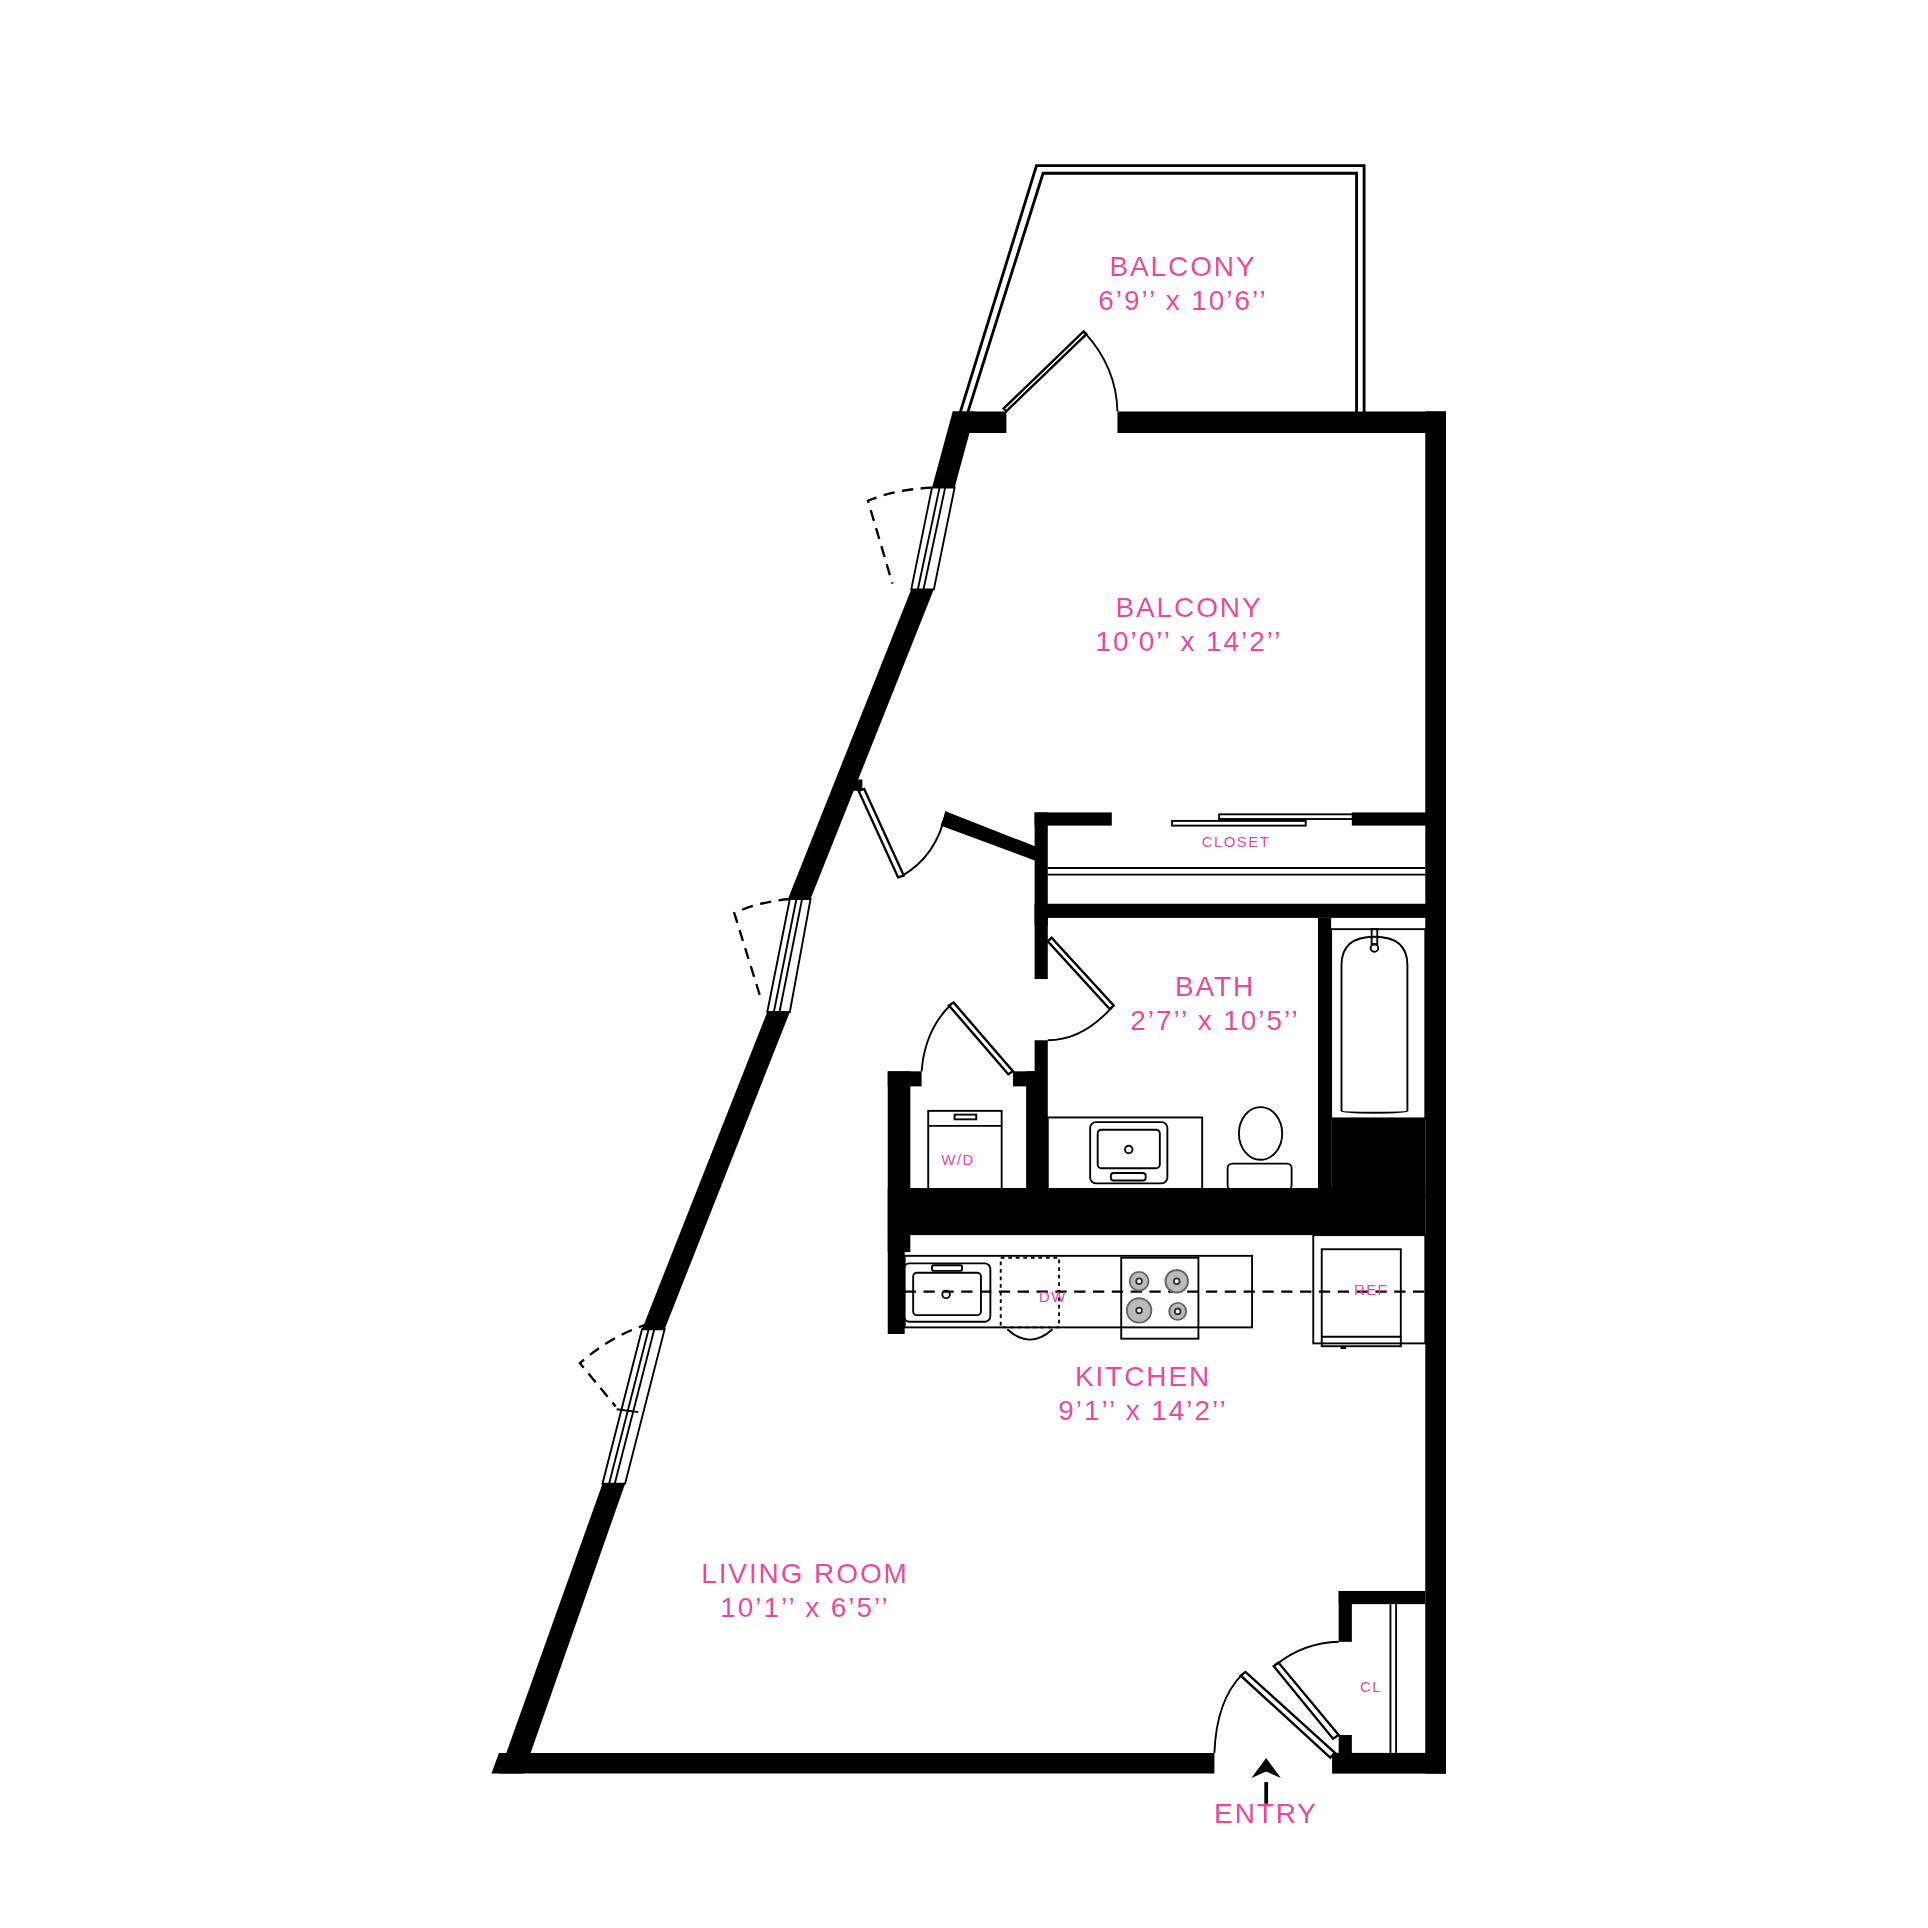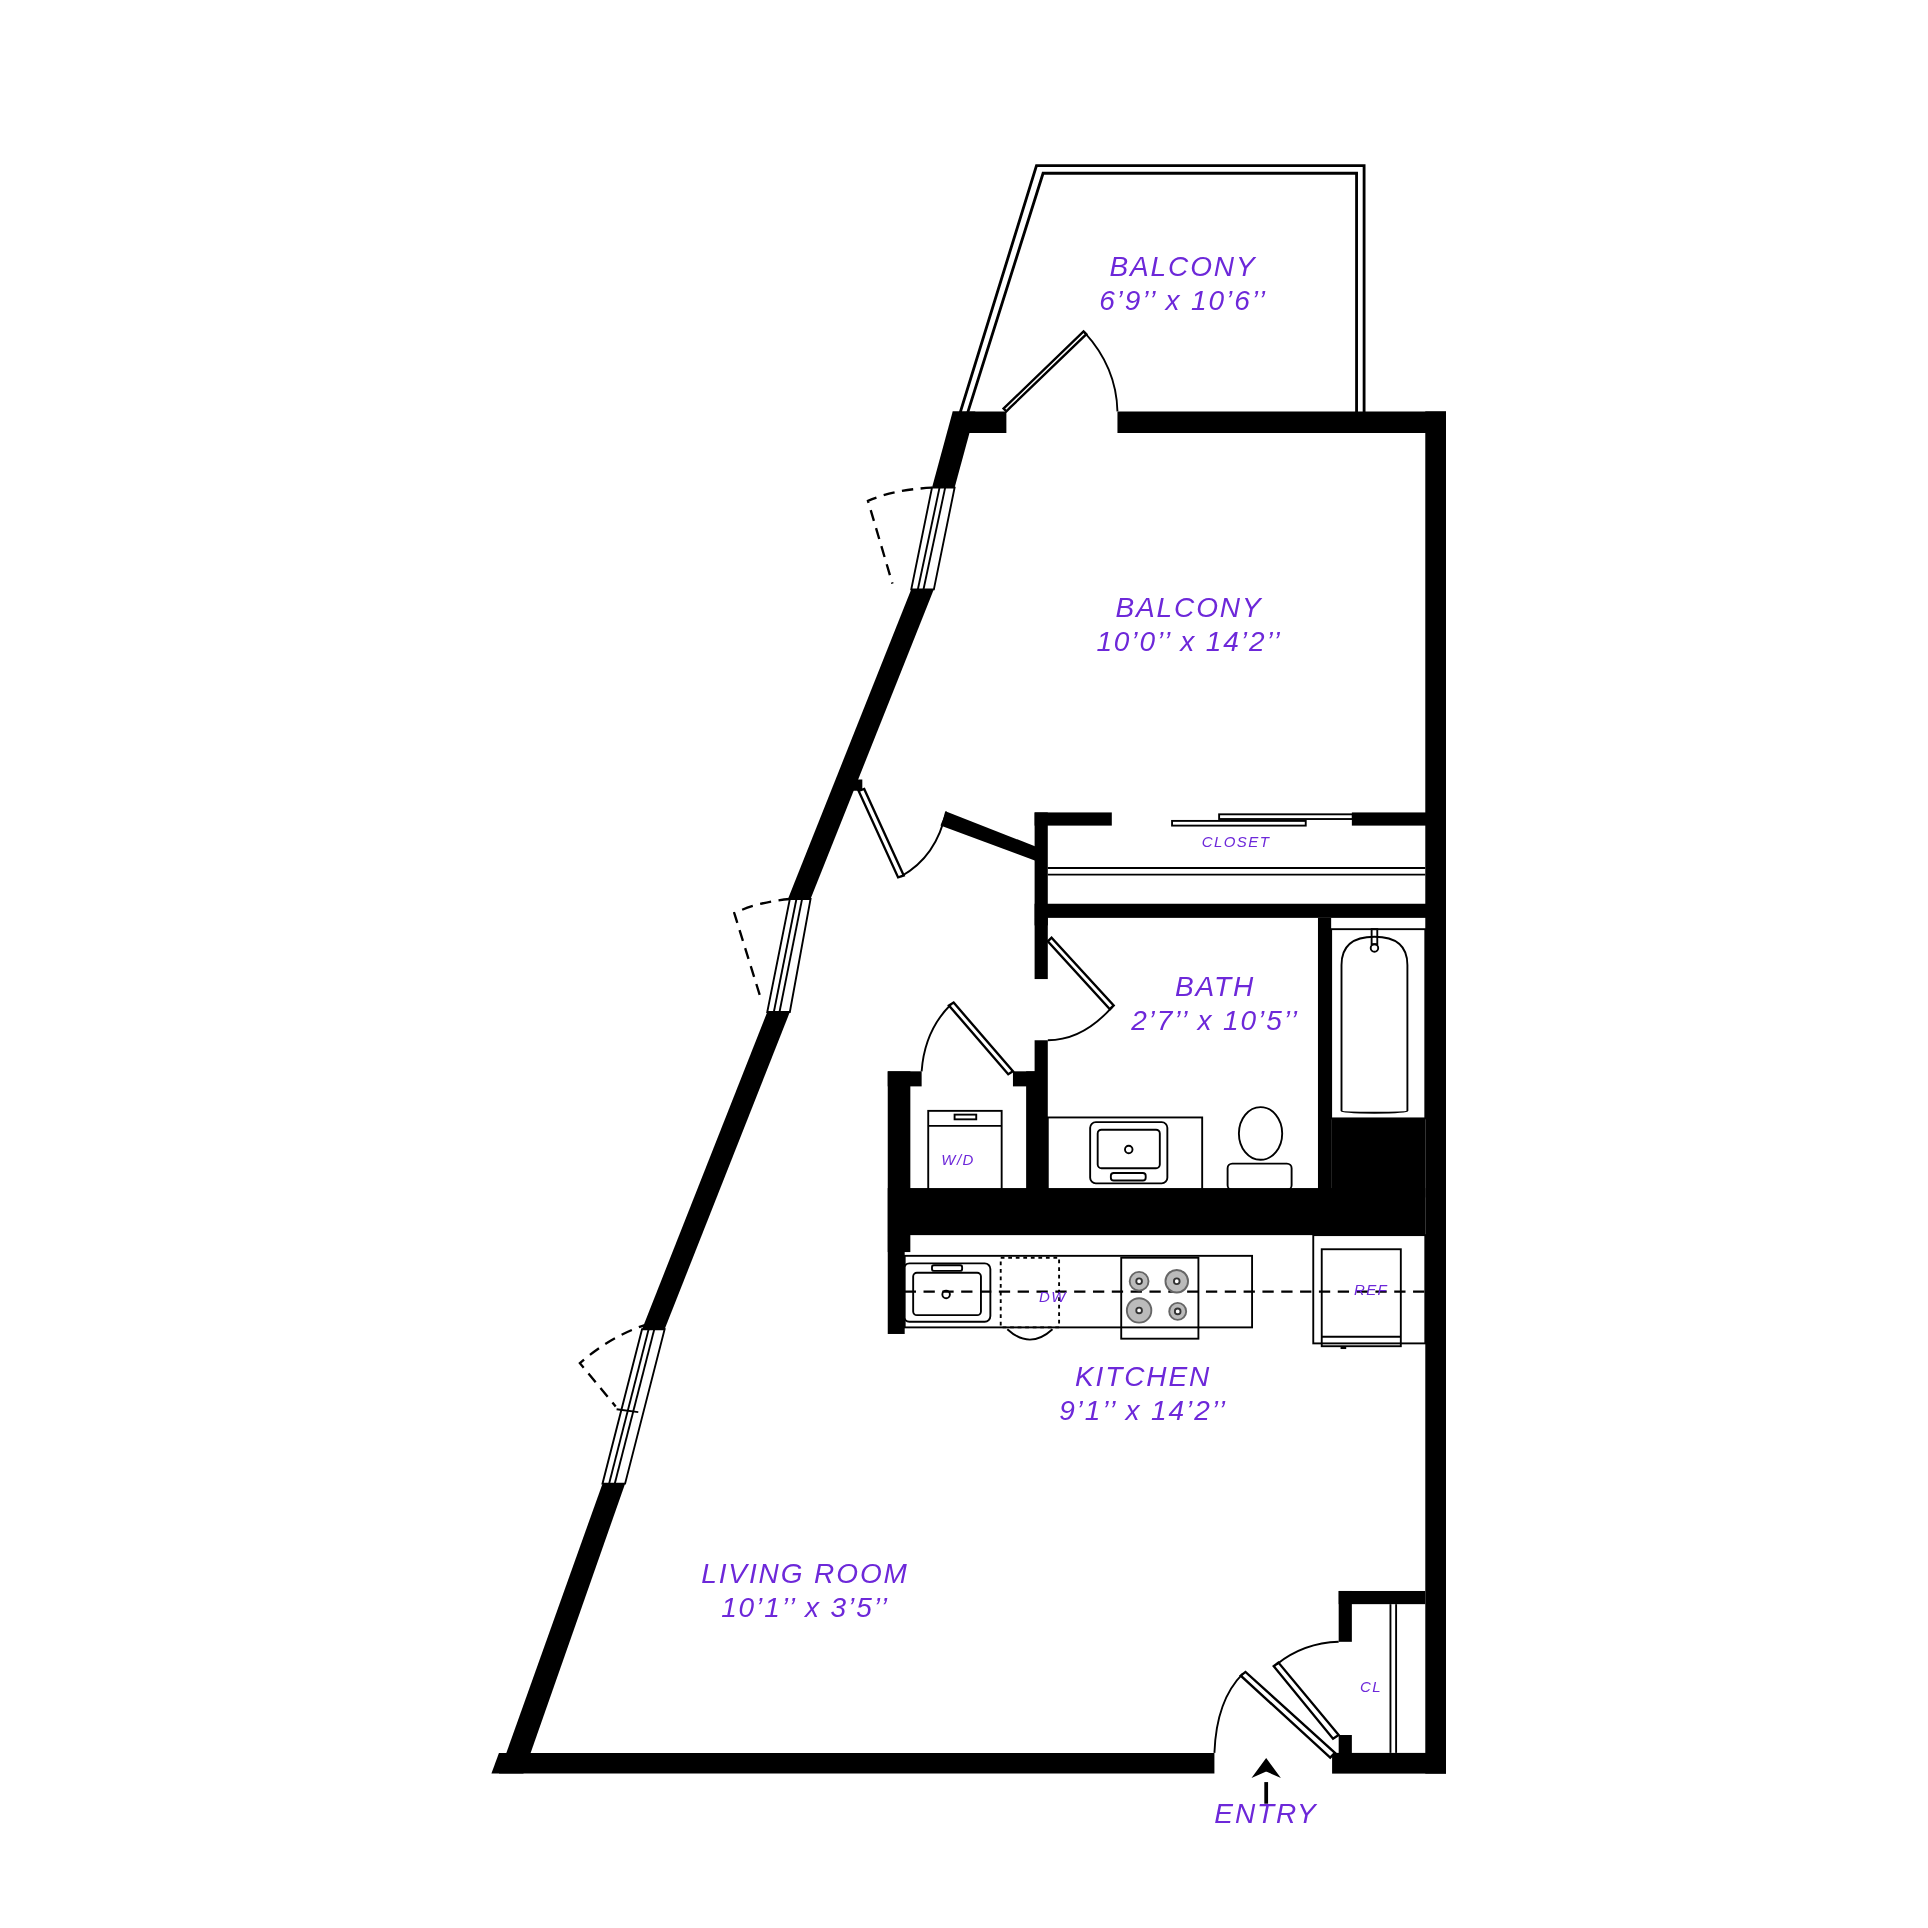--- a/index.html
+++ b/index.html
@@ -4,21 +4,21 @@
 <style>
   html, body { margin: 0; padding: 0; background: #ffffff; }
   body { width: 1928px; height: 1928px; position: relative; overflow: hidden; font-family: "Liberation Sans", sans-serif; }
   svg { position: absolute; left: 0; top: 0; }
   .wall { fill: #000000; }
   .thin { fill: none; stroke: #000; stroke-width: 3; }
   .thin2 { fill: none; stroke: #000; stroke-width: 2; }
   .dash { fill: none; stroke: #000; stroke-width: 2.5; stroke-dasharray: 12 8; }
   .dot { fill: none; stroke: #000; stroke-width: 2; stroke-dasharray: 4 4; }
   .leaf { fill: #fff; stroke: #000; stroke-width: 2.5; }
-  .label { position: absolute; transform: translateX(-50%); text-align: center; color: #6d28d9; white-space: nowrap; letter-spacing: 1.9px; font-style: italic; }
+  .label { position: absolute; transform: translateX(-50%); text-align: center; color: #ec4899; white-space: nowrap; letter-spacing: 1.9px; }
   .room-name { font-size: 28px; line-height: 34px; font-weight: normal; }
   .room-dim { font-size: 28px; line-height: 34px; text-align: center; }
   .small { font-size: 15px; letter-spacing: 1.4px; }
   .burner { fill: #bbb; stroke: #666; stroke-width: 2; }
   .burner-c { fill: #fff; stroke: #333; stroke-width: 2; }
 </style>
 </head>
 <body>
 
 <svg width="1928" height="1928" viewBox="0 0 2048 2048">
@@ -206,21 +206,21 @@
 <div class="label" style="left:1215px; top:970px;">
   <div class="room-name">BATH</div>
   <div class="room-dim">2’7’’ x 10’5’’</div>
 </div>
 <div class="label" style="left:1143px; top:1360px;">
   <div class="room-name">KITCHEN</div>
   <div class="room-dim">9’1’’ x 14’2’’</div>
 </div>
 <div class="label" style="left:805px; top:1557px;">
   <div class="room-name">LIVING ROOM</div>
-  <div class="room-dim">10’1’’ x 3’5’’</div>
+  <div class="room-dim">10’1’’ x 6’5’’</div>
 </div>
 
 <div class="label small" style="left:1236px; top:833px;">CLOSET</div>
 <div class="label small" style="left:1371px; top:1678px;">CL</div>
 <div class="label small" style="left:958px; top:1151px;">W/D</div>
 <div class="label small" style="left:1053px; top:1288px;">DW</div>
 <div class="label small" style="left:1371px; top:1281px;">REF</div>
 <div class="label room-name" style="left:1266px; top:1797px;">ENTRY</div>
 
 

